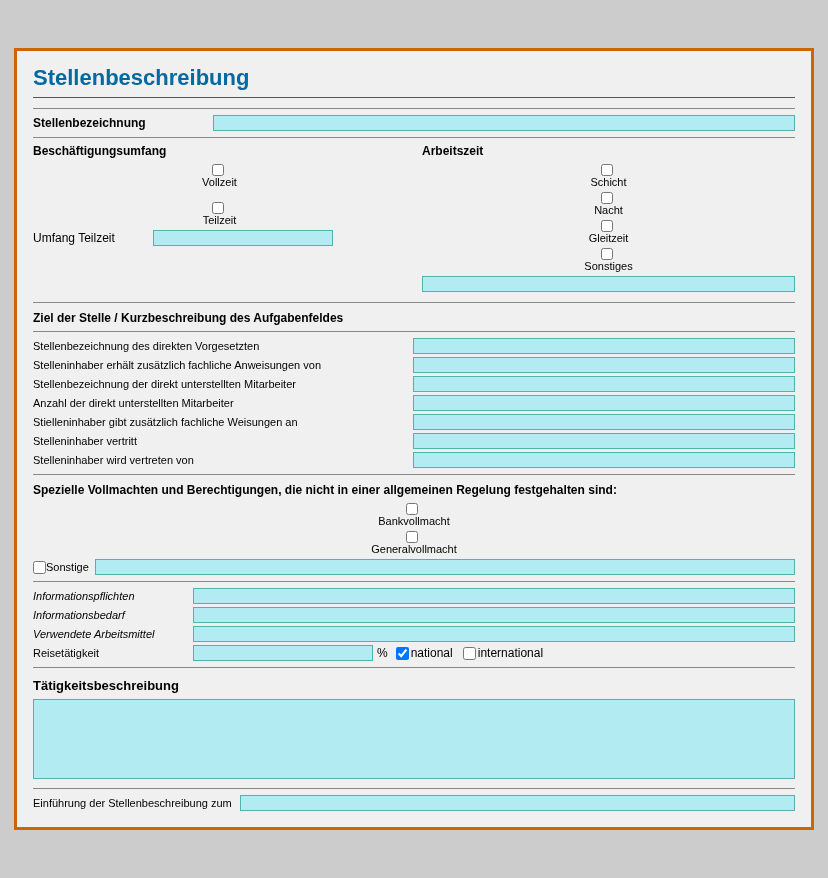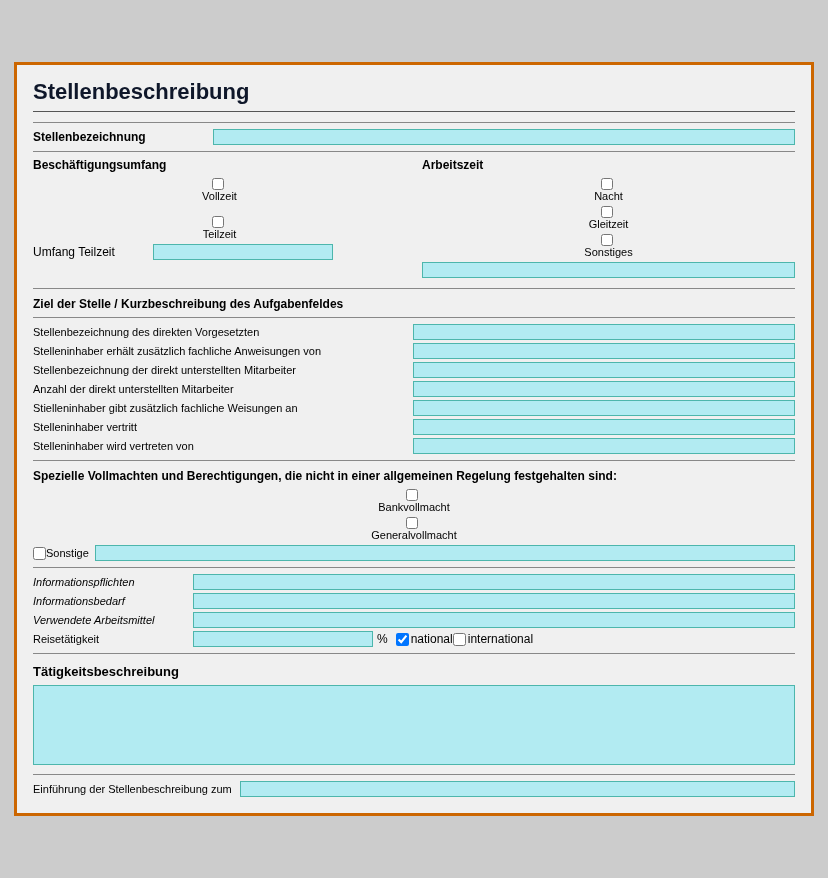--- a/index.html
+++ b/index.html
@@ -14,21 +14,21 @@
     }
     .page {
       width: 800px;
       background: #f0f0f0;
       border: 3px solid #cc6600;
       padding: 14px 16px 16px 16px;
     }
     .page-title {
       font-size: 22px;
       font-weight: bold;
-      color: #0f172a;
+      color: #0369a1;
       margin-bottom: 10px;
       padding-bottom: 6px;
       border-bottom: 1px solid #555;
     }
     .field-row {
       display: flex;
       align-items: center;
       margin-bottom: 4px;
     }
     .field-label {
@@ -157,20 +157,21 @@
     .reise-input {
       background: #b2ebf2;
       border: 1px solid #4db6ac;
       height: 16px;
       width: 180px;
     }
     .reise-checks {
       display: flex;
       align-items: center;
       margin-left: 4px;
+      gap: 10px;
     }
     .percent-label {
       margin: 0 4px;
     }
     .taetigkeit-section {
       margin-top: 10px;
     }
     .taetigkeit-label {
       font-weight: bold;
       font-size: 13px;
@@ -229,20 +230,24 @@
         <input type="checkbox" style="">
         <span class="checkbox-label">Teilzeit</span>
       </div>
       <div class="umfang-row">
         <span class="umfang-label">Umfang Teilzeit</span>
         <input class="umfang-input" type="text" style="">
       </div>
     </div>
     <div class="col-right">
       <div class="field-label" style="margin-bottom:6px;">Arbeitszeit</div>
+      <div class="checkbox-row">
+        <input type="checkbox" style="">
+        <span class="checkbox-label">Schicht</span>
+      </div>
       <div class="checkbox-row">
         <input type="checkbox" style="">
         <span class="checkbox-label">Nacht</span>
       </div>
       <div class="checkbox-row">
         <input type="checkbox" style="">
         <span class="checkbox-label">Gleitzeit</span>
       </div>
       <div class="checkbox-row">
         <input type="checkbox" style="">

